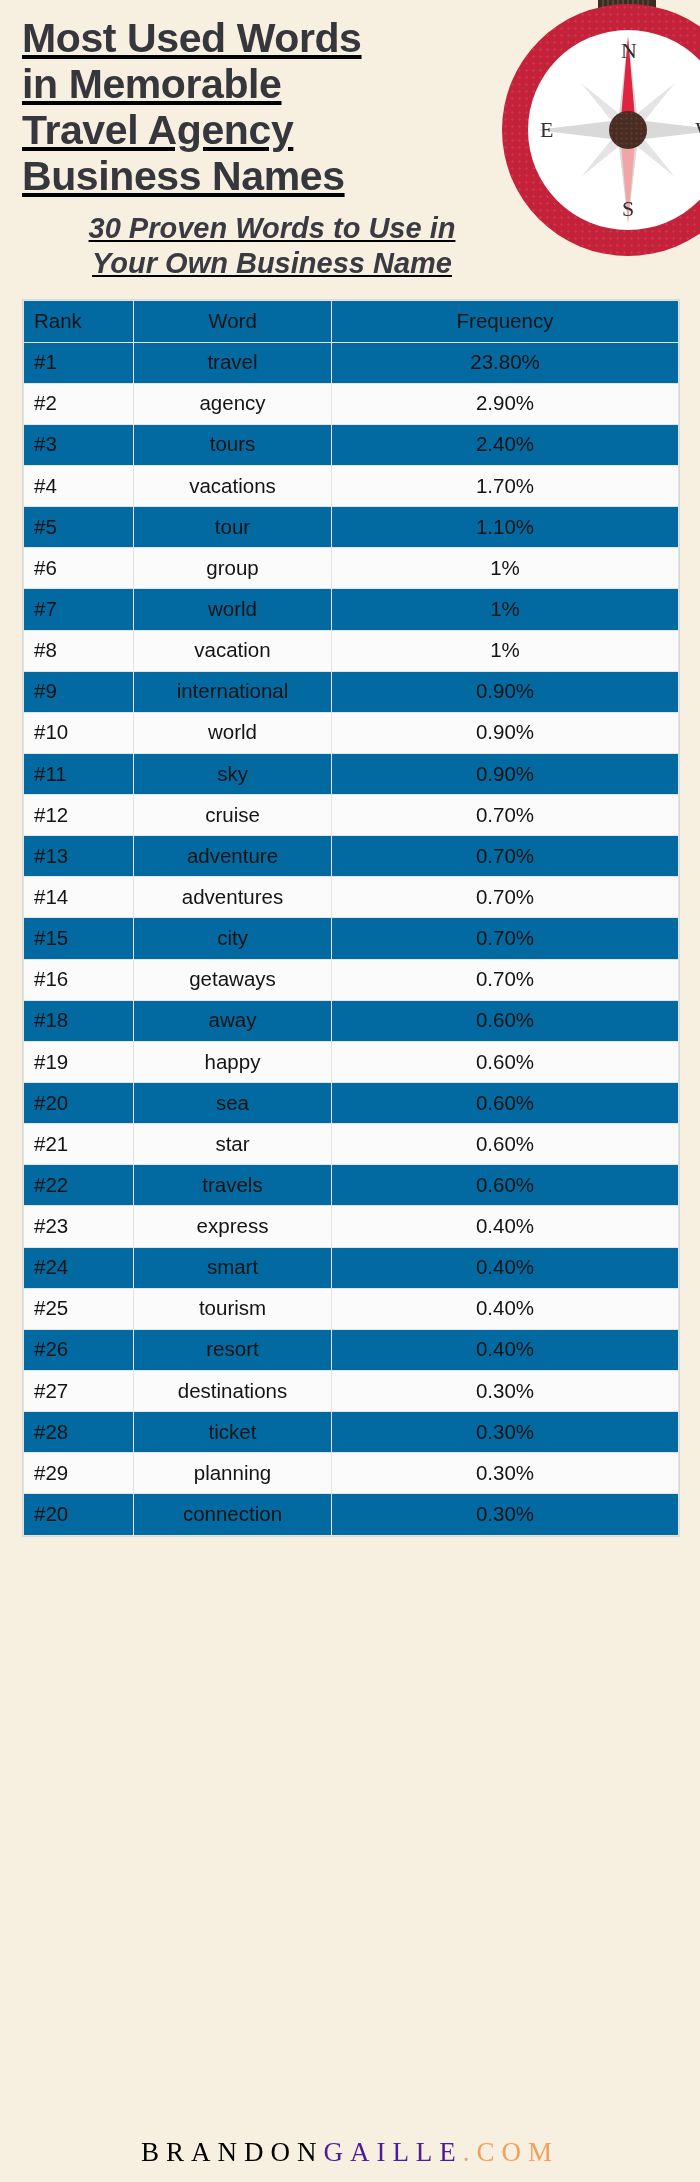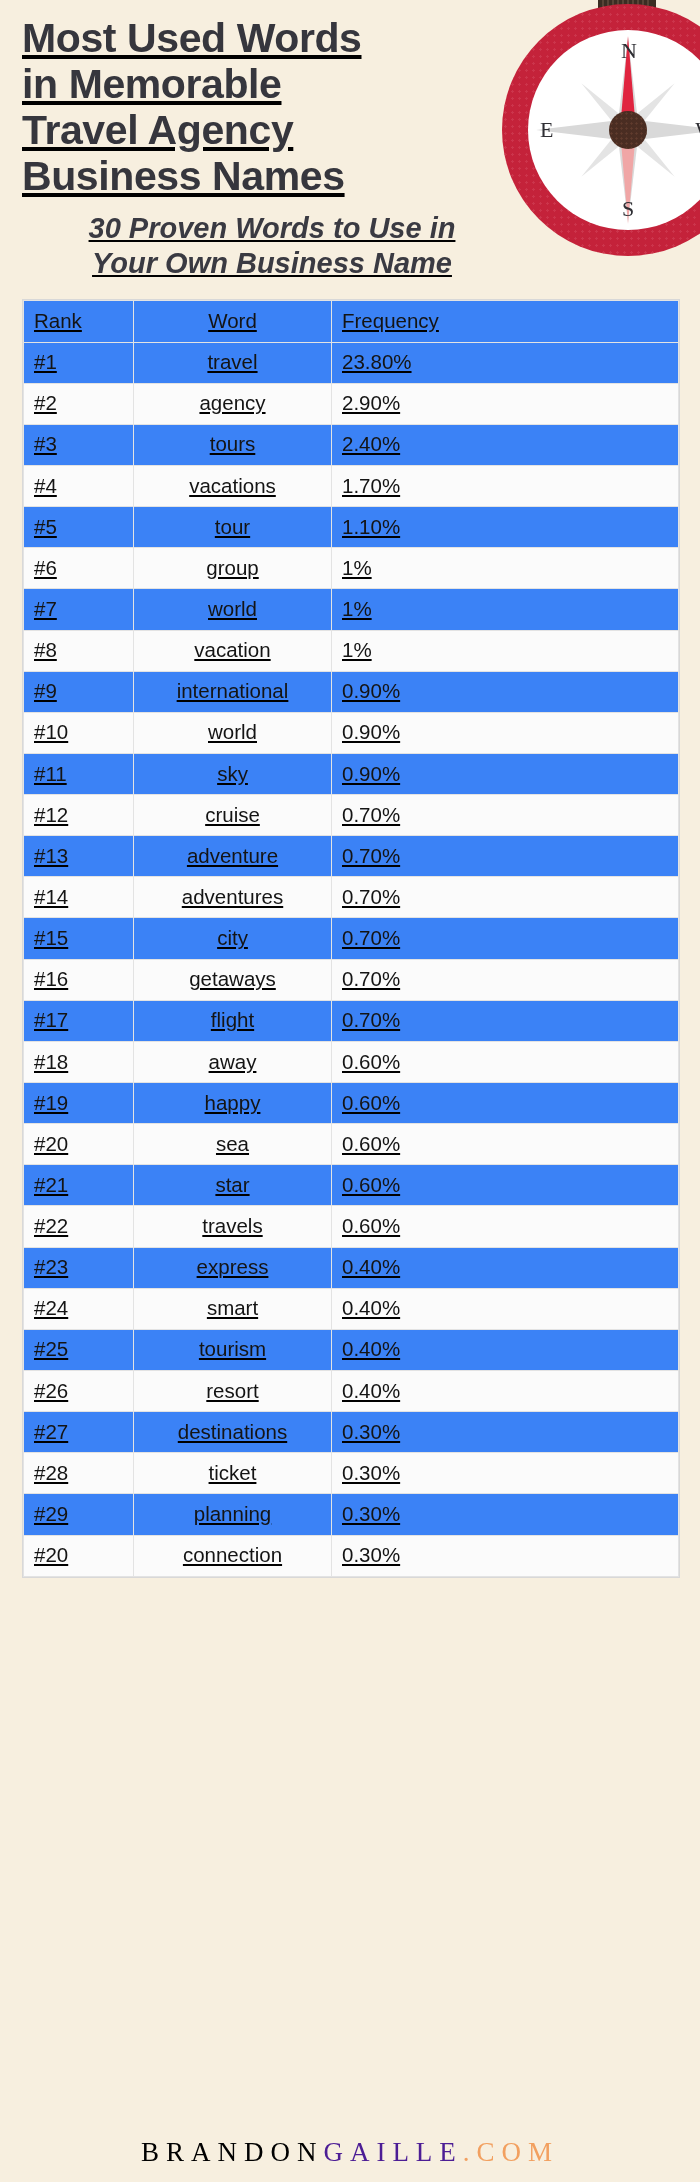--- a/index.html
+++ b/index.html
@@ -161,41 +161,40 @@
     line-height: 1.22;
     color: #3a3a42;
     max-width: 500px;
     text-align: center;
   }
   .subtitle span { display: block; white-space: nowrap; }
 
   
   .table-wrap {
     margin: 18px 20px 0 22px;
-    background: #3b82f6;
+    background: #0369a1;
     border: 1px solid #d8d8d8;
     position: relative;
     z-index: 4;
-    text-decoration: underline;
   }
   table {
     width: 100%;
     border-collapse: collapse;
     font-size: 20.5px;
     color: #141414;
   }
   th, td {
     border: 1px solid #e3e3e3;
     padding: 8.6px 10px;
     font-weight: normal;
     line-height: 1.12;
   }
   th.c-rank, td.c-rank { width: 110px; text-align: left; }
   th.c-word, td.c-word { width: 198px; text-align: center; }
-  th.c-freq, td.c-freq { text-align: left; }
+  th.c-freq, td.c-freq { text-align: center; }
   tbody tr:nth-child(even) { background: #fbfbfb; }
 
   
   .footer {
     position: absolute;
     left: 0;
     bottom: 14px;
     width: 700px;
     text-align: center;
     font-family: "Liberation Serif", serif;
@@ -331,25 +330,20 @@
             <td class="c-rank">#15</td>
             <td class="c-word">city</td>
             <td class="c-freq">0.70%</td>
           </tr>
           <tr>
             <td class="c-rank">#16</td>
             <td class="c-word">getaways</td>
             <td class="c-freq">0.70%</td>
           </tr>
           <tr>
-            <td class="c-rank">#17</td>
-            <td class="c-word">flight</td>
-            <td class="c-freq">0.70%</td>
-          </tr>
-          <tr>
             <td class="c-rank">#18</td>
             <td class="c-word">away</td>
             <td class="c-freq">0.60%</td>
           </tr>
           <tr>
             <td class="c-rank">#19</td>
             <td class="c-word">happy</td>
             <td class="c-freq">0.60%</td>
           </tr>
           <tr>

